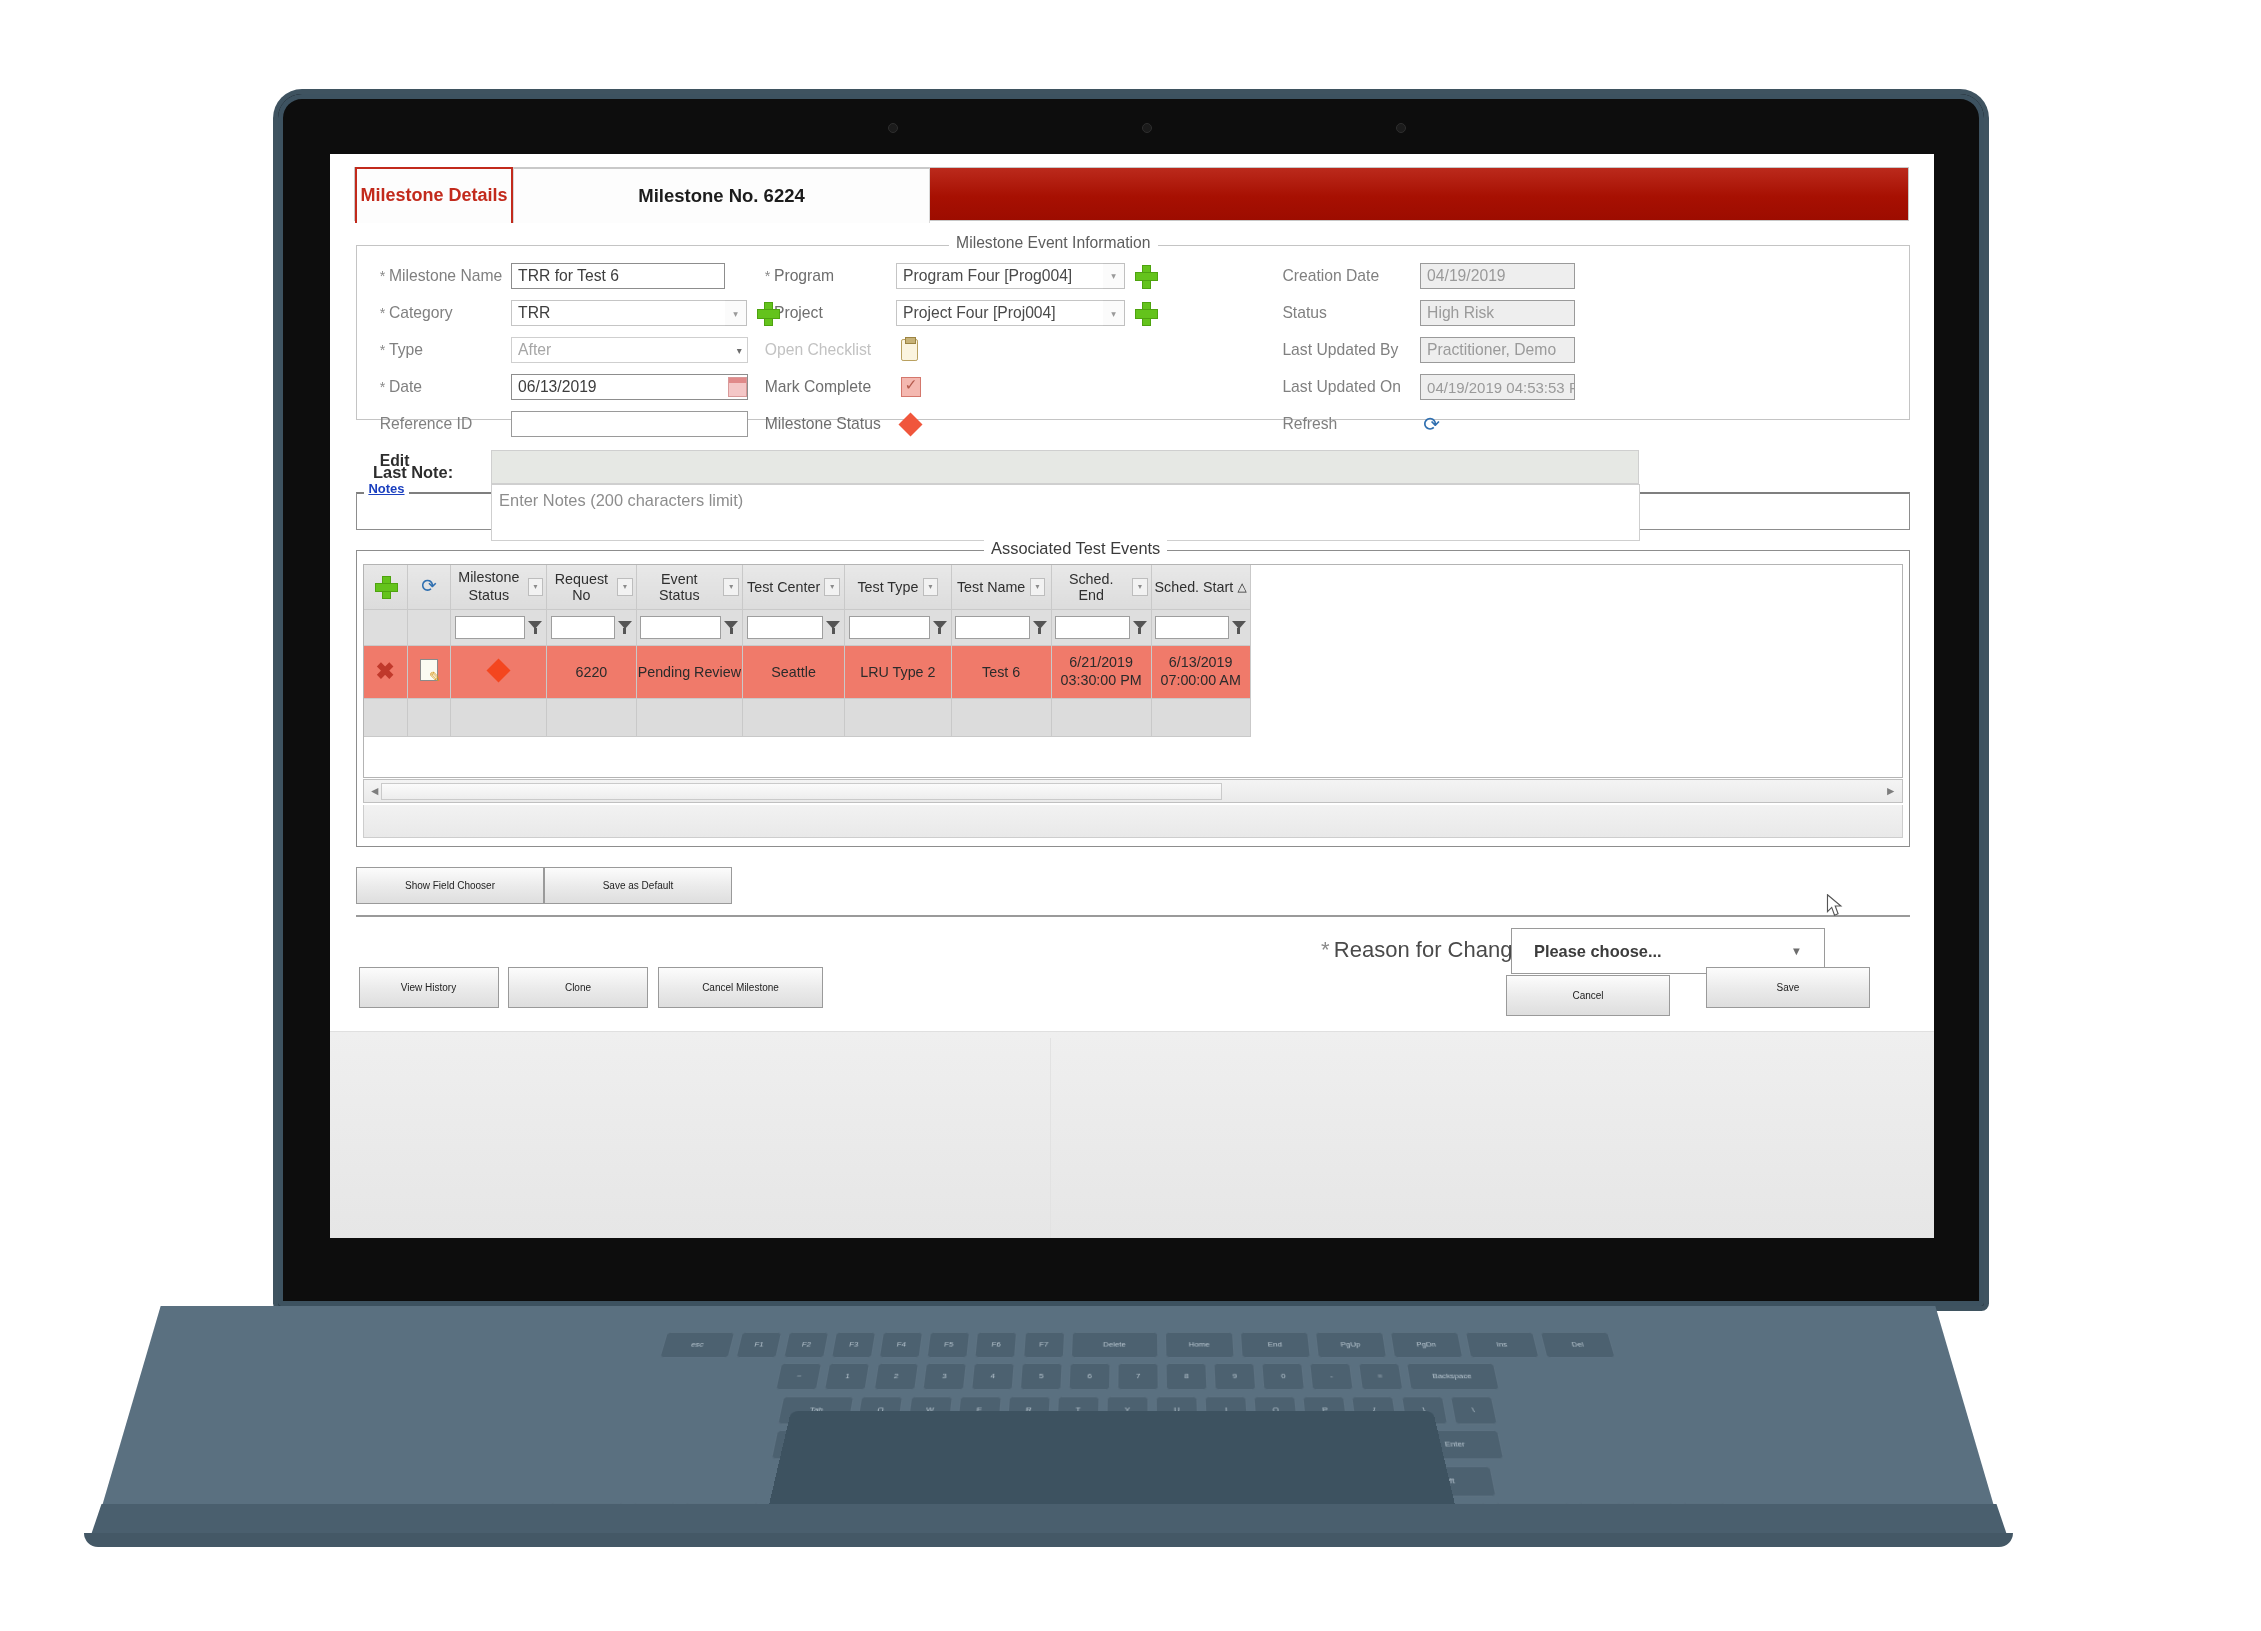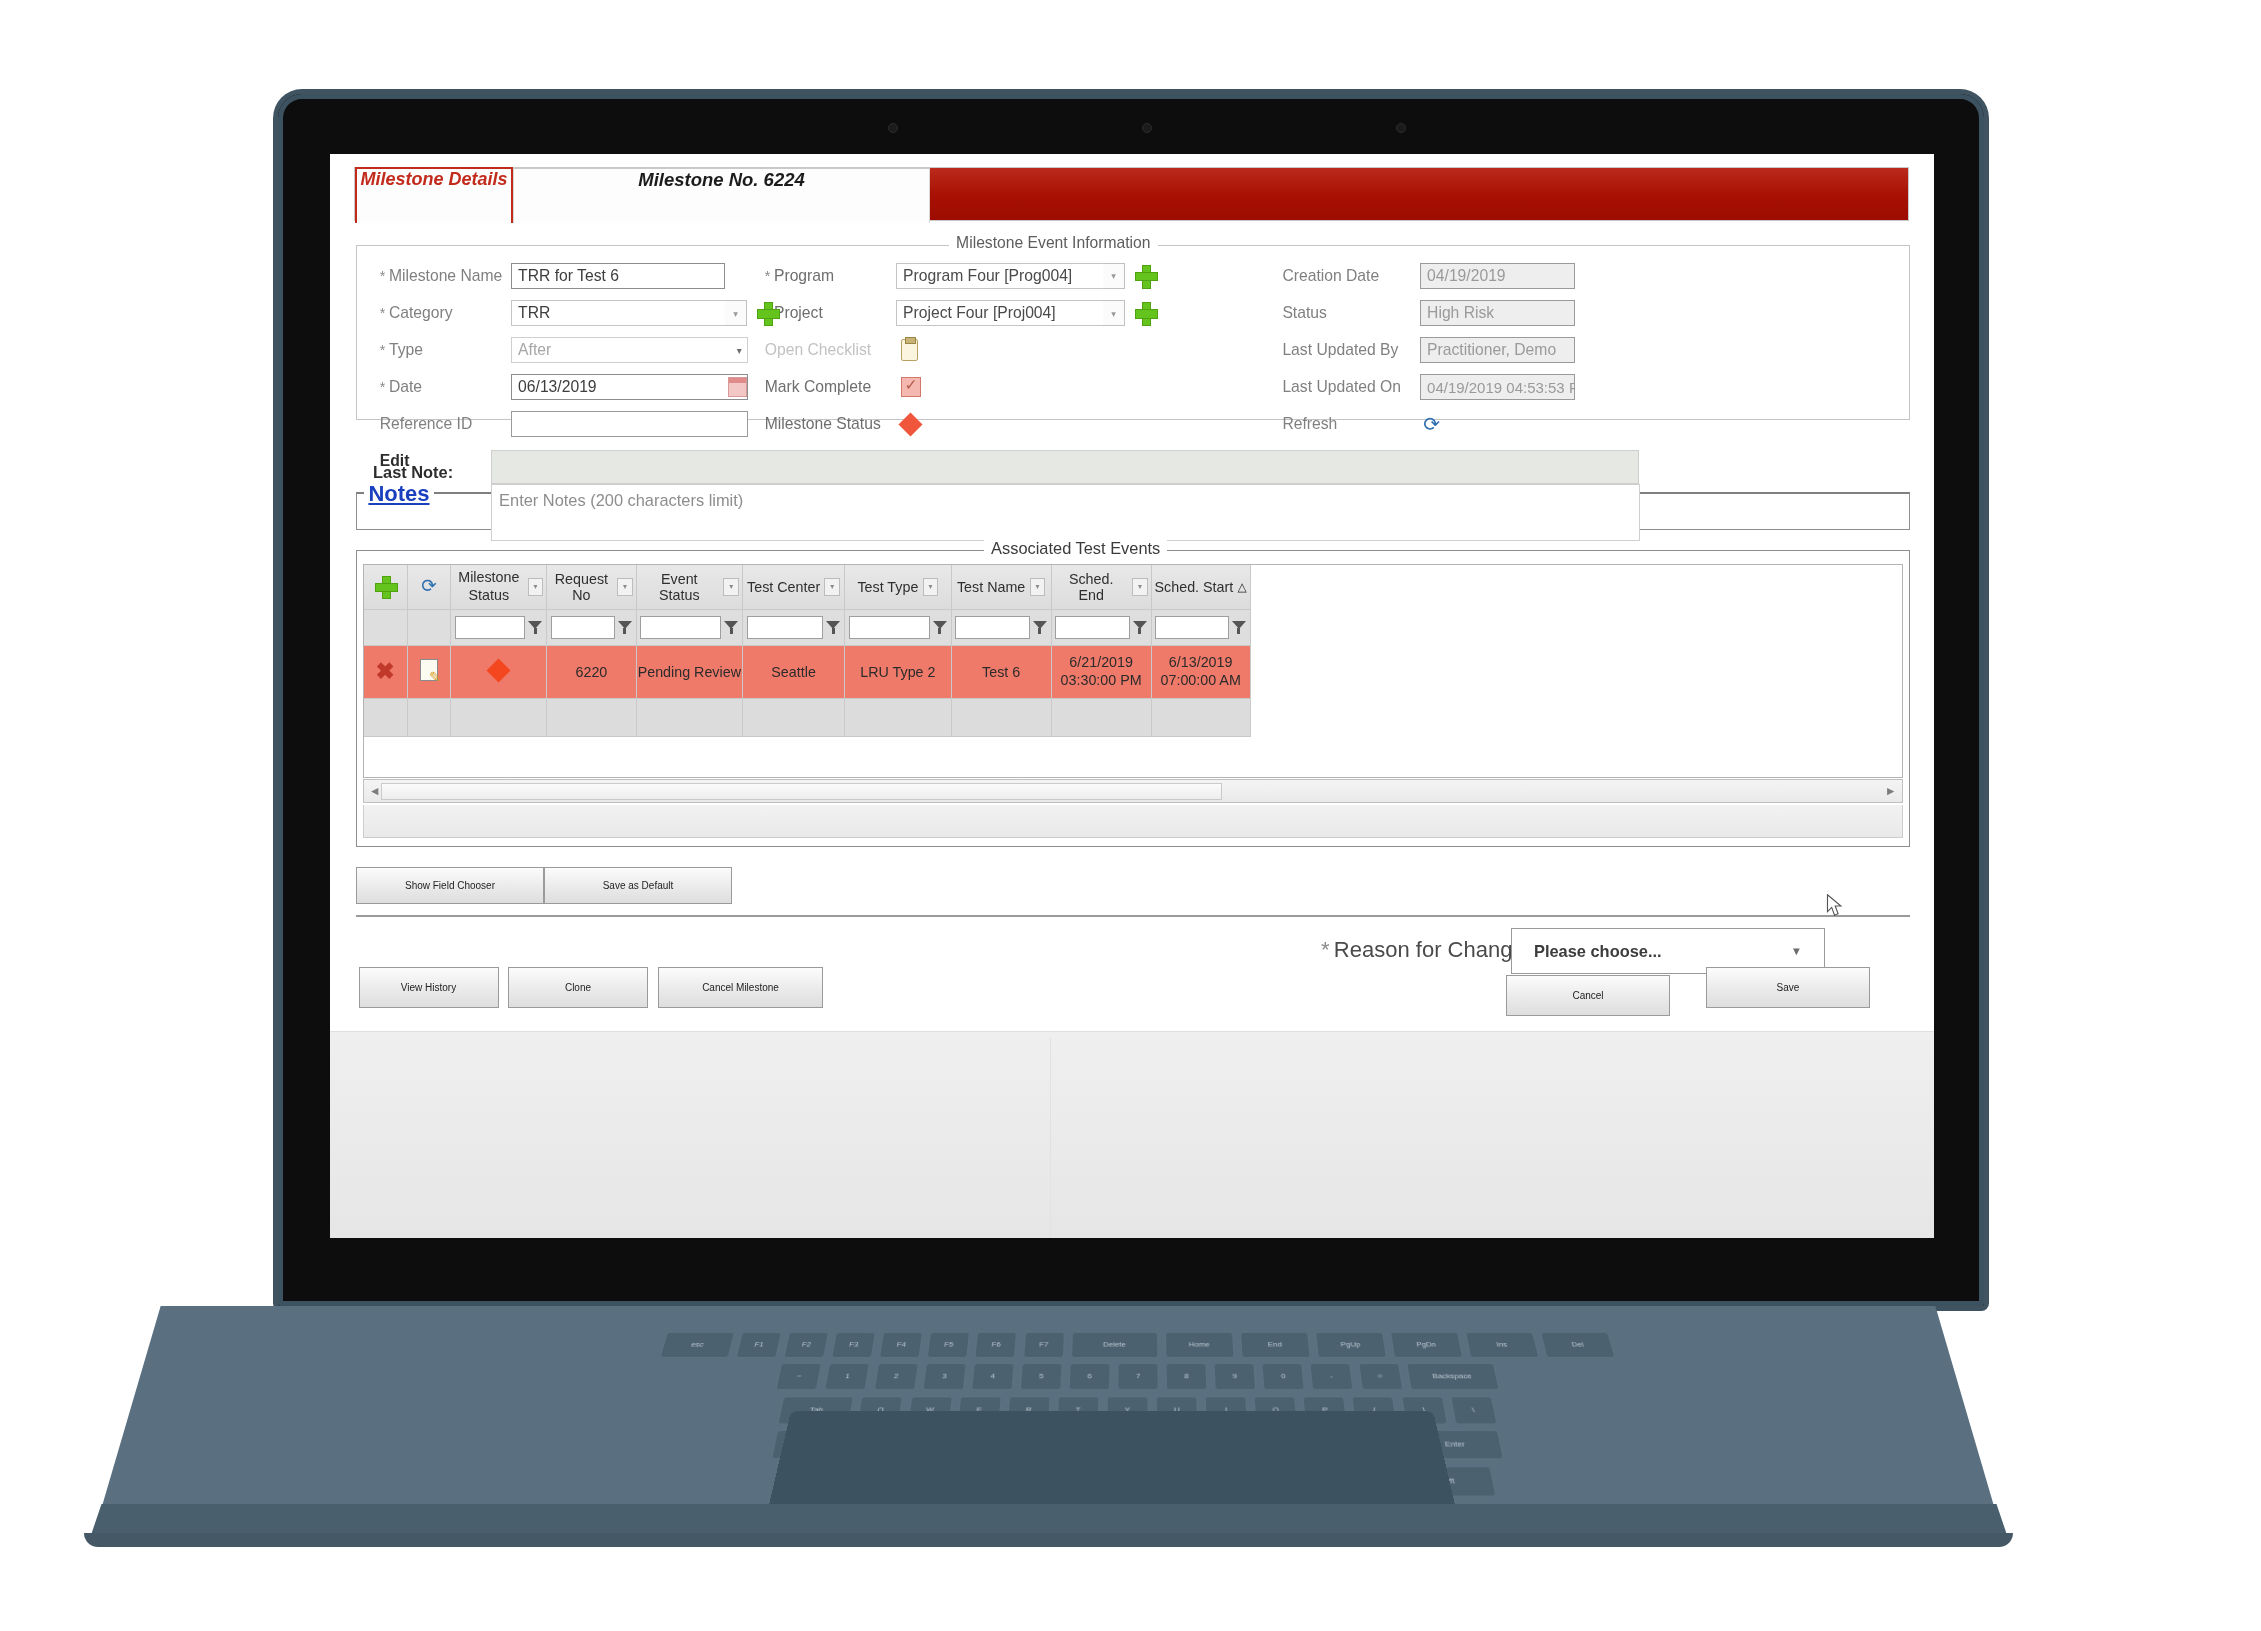--- a/index.html
+++ b/index.html
@@ -86,22 +86,22 @@
   }
 
   
   .tabbar {
     position: absolute; left: 24px; top: 13px; width: 1555px; height: 54px;
     background: linear-gradient(180deg, #bb2a1c 0%, #a71002 55%, #9d0c00 100%);
     border: 0.7px solid #c8c8c8;
   }
   .tab {
     position: absolute; top: -1.4px; height: 56px; background: #fdfdfd;
-    display:flex; align-items:flex-start; justify-content:center;
-    border: 0.7px solid #d8d8d8; border-bottom: none; font-style: italic;
+    display:flex; align-items:center; justify-content:center;
+    border: 0.7px solid #d8d8d8; border-bottom: none;
   }
   .tab.tab-active {
     left: 0px; width: 158px;
     border-top: 2.9px solid #c22a1c; border-left: 2.1px solid #c22a1c;
     border-right: 2.1px solid #c22a1c;
     color: #c22a1c; font-weight: bold; font-size: 18px;
   }
   .tab.tab-number {
     left: 158px; width: 417px;
     border-top: 2.1px solid #c9c9c9;
@@ -213,21 +213,21 @@
   .last-note-box {
     position: absolute; left: 135px; top: 4.3px; width: 1148px; height: 34px;
     background: #e6e8e4; border: 0.7px solid #cfcfcf;
   }
   .notes-fs {
     position: absolute; left: 0px; top: 46px; width: 1554px; height: 38px;
     border: 1.4px solid #8d8d8d; border-top: 2.1px solid #7f7f7f;
   }
   .notes-legend {
     position: absolute; left: 7.1px; top: -13px; background: #fff; padding: 0 4.3px;
-    color: #1a3fbf; font-size: 22px; text-decoration: underline; font-weight: bold;
+    color: #1a3fbf; font-size: 13px; text-decoration: underline; font-weight: bold;
   }
   .notes-textarea {
     position: absolute; left: 135px; top: 38px; width: 1149px; height: 57px;
     border: 1.4px solid #cfcfcf; background: #fff; color: #8d8d8d; font-size: 16.4px;
     padding: 5.7px 7.1px;
   }
 
   
   #fs-events {
     position: absolute; left: 26px; top: 396px; width: 1554px; height: 297px;

